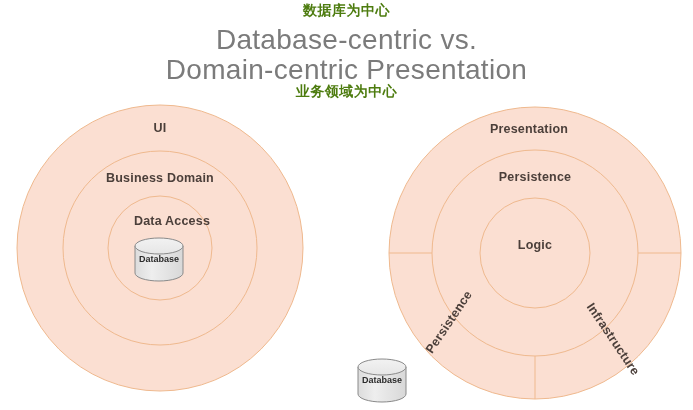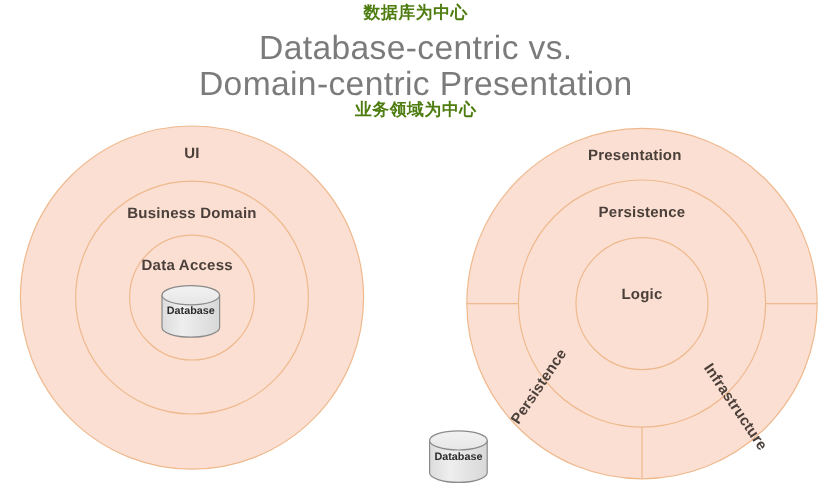--- a/index.html
+++ b/index.html
@@ -125,21 +125,21 @@
 
 <div class="cn-note" id="cn-note-db">数据库为中心</div>
 
 <div class="title-line" id="title-line-1">Database-centric vs.</div>
 <div class="title-line" id="title-line-2">Domain-centric Presentation</div>
 
 <div class="cn-note" id="cn-note-domain">业务领域为中心</div>
 
 <div class="ring-label" style="left:160px; top:128px;">UI</div>
 <div class="ring-label" style="left:160px; top:178px;">Business Domain</div>
-<div class="ring-label" style="left:156px; top:221px;">Data Access</div>
+<div class="ring-label" style="left:172px; top:221px;">Data Access</div>
 <div class="db-label" style="left:159px; top:259px;">Database</div>
 
 <div class="ring-label" style="left:516px; top:129px;padding-left:26px;">Presentation</div>
 <div class="ring-label" style="left:535px; top:177px;">Persistence</div>
 <div class="ring-label" style="left:535px; top:245px;">Logic</div>
 <div class="ring-label rot-left" style="left:449px; top:322px;">Persistence</div>
 <div class="ring-label rot-right" style="left:613px; top:339px;">Infrastructure</div>
 <div class="db-label" style="left:382px; top:380px;">Database</div>
 
 </body></html>

